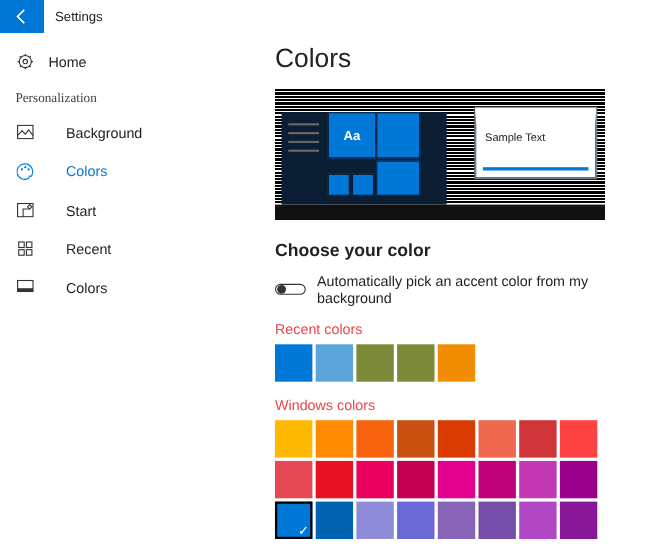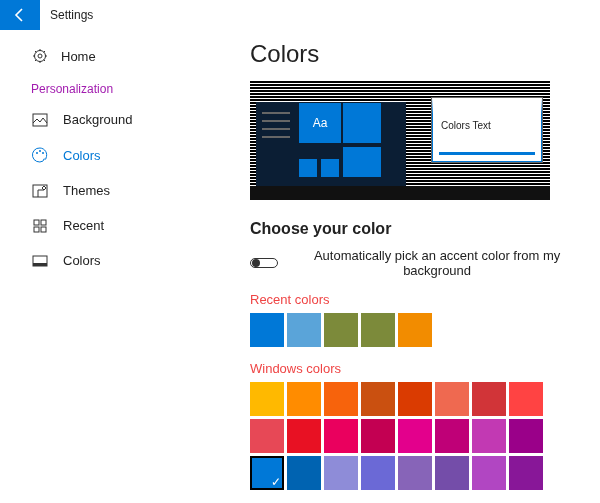--- a/index.html
+++ b/index.html
@@ -1,50 +1,50 @@
 <!DOCTYPE html>
 <html><head>
 <meta charset="utf-8">
 <style>
   * { box-sizing: border-box; margin: 0; padding: 0; }
   body { font-family: "Segoe UI", Arial, sans-serif; font-size: 13px; color: #222; background: #fff; width: 600px; height: 503px; overflow: hidden; }
   .titlebar { height: 30px; display: flex; align-items: center; background: #fff; }
   .back-btn { width: 40px; height: 30px; background: #0078d7; color: #fff; display: flex; align-items: center; justify-content: center; cursor: pointer; }
   .title { padding-left: 10px; font-size: 12px; }
   .body { display: flex; height: calc(503px - 30px); }
-  .sidebar { width: 230px; padding: 10px 0 0 27px; }
+  .sidebar { width: 230px; padding: 10px 0 0 10px; }
   .home-row { display: flex; align-items: center; gap: 12px; padding: 8px 4px 14px 4px; cursor: pointer; }
   .home-row .icon { width: 18px; display:flex; justify-content:center;}
   .search { position: relative; margin: 0 14px 18px 0; }
   .search input { width: 100%; height: 30px; border: 1px solid #999; padding: 0 28px 0 8px; font-size: 13px; font-style: italic; color: #666; outline:none;}
   .search .sicon { position: absolute; right: 6px; top: 6px; color: #555; }
-  .section-label { font-size: 12px; color: #a21caf; padding: 4px 4px 6px 4px; }
+  .section-label { font-size: 12px; color: #404040; padding: 4px 4px 6px 4px; font-family: Liberation Serif, serif; }
   .nav { list-style: none; margin-right:10px;}
-  .nav li { display: flex; align-items: center; gap: 14px; padding: 10px 4px; cursor: pointer; }
+  .nav li { display: flex; align-items: flex-start; gap: 28px; padding: 10px 4px; cursor: pointer; }
   .nav li .icon { width: 18px; display:flex; justify-content:center; color:#333;}
   .nav li.active { color: #0078d7; }
   .nav li.active .icon { color:#0078d7; }
   .content { flex: 1; padding: 10px 14px 0 20px; overflow:hidden;}
   h1 { font-weight: 300; font-size: 24px; margin-bottom: 12px; }
   .preview { width: 300px; height: 120px; background: #000; position: relative; overflow:hidden; margin-bottom:20px;}
   .preview .stripes { position:absolute; inset:0; background: repeating-linear-gradient(#fff 0 1px, #000 1px 3px); }
   .preview .tb { position:absolute; left:0; bottom:0; width:100%; height:14px; background:#111;}
   .preview .startarea { position:absolute; left:6px; bottom:14px; width:150px; height:84px; background:#0b1e34;}
   .preview .tile { position:absolute; background:#0078d7; border:1px solid #0b1e34;}
-  .preview .tileA { left:48px; bottom:56px; width:44px; height:42px; display:flex;align-items:center;justify-content:center;color:#fff;font-size:12px;}
+  .preview .tileA { left:48px; bottom:56px; width:44px; height:42px; display:flex;align-items:center;justify-content:center;color:#fff;font-size:12px;font-weight:bold;}
   .preview .tileB { left:92px; bottom:56px; width:40px; height:42px;}
   .preview .tileC { left:48px; bottom:22px; width:20px; height:20px;}
   .preview .tileD { left:70px; bottom:22px; width:20px; height:20px;}
   .preview .tileE { left:92px; bottom:22px; width:40px; height:32px;}
   .preview .navline{position:absolute;left:12px;width:28px;height:2px;background:#666;}
   .preview .samplewin { position:absolute; right:8px; top:18px; width:110px; height:64px; background:#fff; border:1px solid #0078d7; border-top:16px solid #fff; box-shadow:0 0 0 1px #666;}
   .preview .samplewin .bar{position:absolute;left:6px;right:6px;bottom:6px;height:3px;background:#0078d7;}
   .preview .samplewin .txt{position:absolute;left:8px;top:6px;font-size:10px;}
   h2 { font-weight: 700; font-size: 16px; margin: 8px 0 10px; }
-  .toggle-row { display:flex; align-items:center; gap:10px; margin-bottom:14px;text-align:center;}
+  .toggle-row { display:flex; align-items:center; gap:10px; margin-bottom:14px;}
   .toggle-track { width:30px; height:10px; border:1px solid #333; border-radius:6px; position:relative; background:#fff;}
   .toggle-track::after{content:"";position:absolute;left:1px;top:0px;width:8px;height:8px;border-radius:50%;background:#333;}
   .sub { font-size: 13px; color:#ef4444; margin: 4px 0 6px; }
   .swatches { display:flex; gap:3px; margin-bottom:14px;}
   .sw { width:34px; height:34px; cursor:pointer;}
   .palette { display:grid; grid-template-columns: repeat(8, 34px); grid-auto-rows:34px; gap:3px;}
   .psw { cursor:pointer; position:relative;}
   .psw.sel { outline:2px solid #000; outline-offset:-2px;}
   .psw.sel::after{content:"✓";position:absolute;right:3px;bottom:1px;color:#fff;font-size:12px;}
   svg { display:block; }
@@ -99,21 +99,21 @@
         <span>Colors</span>
       </li>
       <li>
         <span class="icon">
             <svg width="16" height="14" viewBox="0 0 16 14">
               <rect x="1" y="1" width="14" height="12" stroke="#333" fill="none"></rect>
               <path d="M6 13 L6 6 L12 6" stroke="#333" fill="none"></path>
               <path d="M10 4l2-2 2 2-2 2z" stroke="#333" fill="none"></path>
             </svg>
           </span>
-        <span>Themes</span>
+        <span>Start</span>
       </li>
       <li>
         <span class="icon">
             <svg width="14" height="14" viewBox="0 0 14 14">
               <rect x="1" y="1" width="5" height="5" stroke="#333" fill="none"></rect>
               <rect x="8" y="1" width="5" height="5" stroke="#333" fill="none"></rect>
               <rect x="1" y="8" width="5" height="5" stroke="#333" fill="none"></rect>
               <rect x="8" y="8" width="5" height="5" stroke="#333" fill="none"></rect>
             </svg>
           </span>
@@ -143,21 +143,21 @@
       <div class="navline" style="bottom:62px"></div>
       <div class="tile tileA">
           <span>Aa</span>
         </div>
       <div class="tile tileB"></div>
       <div class="tile tileC"></div>
       <div class="tile tileD"></div>
       <div class="tile tileE"></div>
       <div class="tb"></div>
       <div class="samplewin">
-        <span class="txt">Colors Text</span>
+        <span class="txt">Sample Text</span>
         <div class="bar"></div>
       </div>
     </div>
 
     <h2>Choose your color</h2>
 
     <div class="toggle-row">
       <div class="toggle-track"></div>
       <span>Automatically pick an accent color from my background</span>
     </div>

